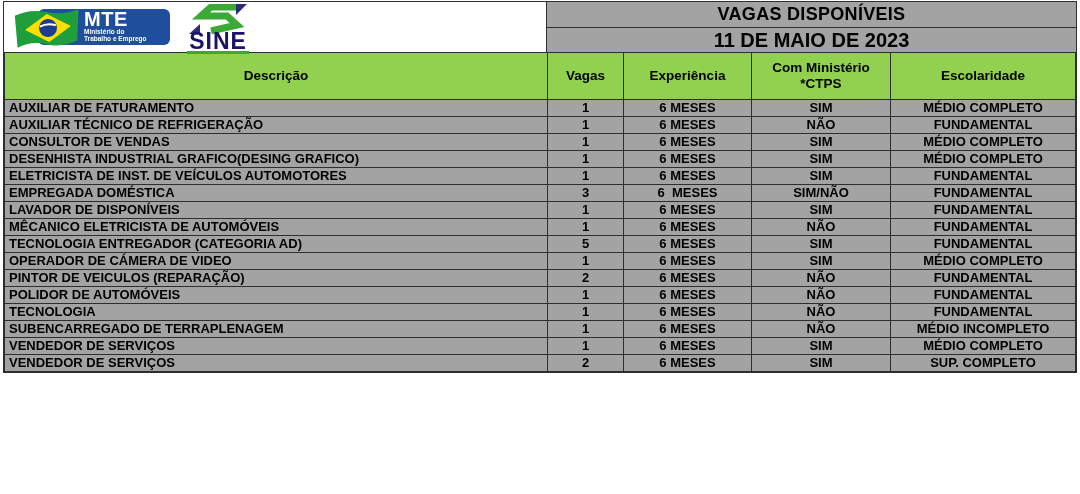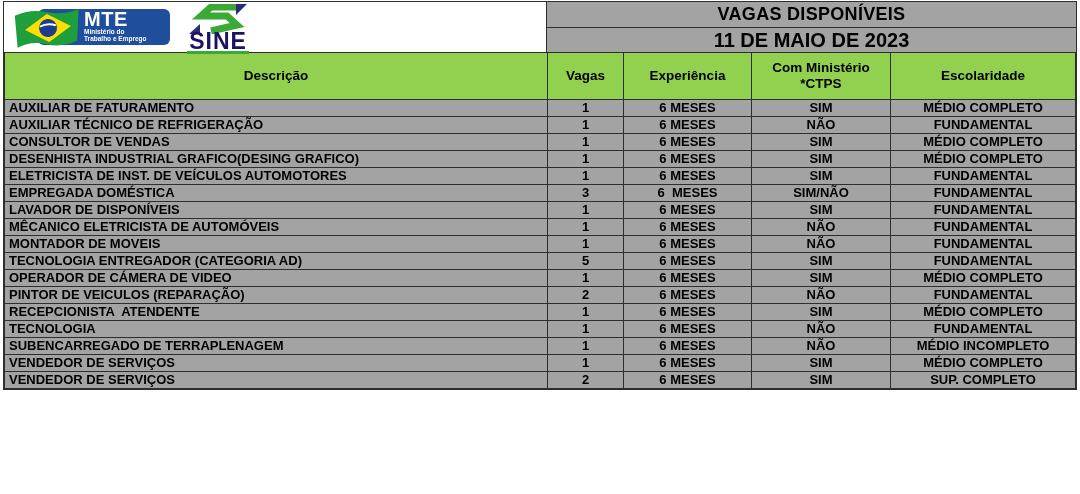--- a/index.html
+++ b/index.html
@@ -180,27 +180,20 @@
           <td class="c4">FUNDAMENTAL</td>
         </tr>
         <tr>
           <td class="c0">MÊCANICO ELETRICISTA DE AUTOMÓVEIS</td>
           <td class="c1">1</td>
           <td class="c2">6 MESES</td>
           <td class="c3">NÃO</td>
           <td class="c4">FUNDAMENTAL</td>
         </tr>
         <tr>
-          <td class="c0">MONTADOR DE MOVEIS</td>
-          <td class="c1">1</td>
-          <td class="c2">6 MESES</td>
-          <td class="c3">NÃO</td>
-          <td class="c4">FUNDAMENTAL</td>
-        </tr>
-        <tr>
           <td class="c0">TECNOLOGIA ENTREGADOR (CATEGORIA AD)</td>
           <td class="c1">5</td>
           <td class="c2">6 MESES</td>
           <td class="c3">SIM</td>
           <td class="c4">FUNDAMENTAL</td>
         </tr>
         <tr>
           <td class="c0">OPERADOR DE CÁMERA DE VIDEO</td>
           <td class="c1">1</td>
           <td class="c2">6 MESES</td>
@@ -208,25 +201,25 @@
           <td class="c4">MÉDIO COMPLETO</td>
         </tr>
         <tr>
           <td class="c0">PINTOR DE VEICULOS (REPARAÇÃO)</td>
           <td class="c1">2</td>
           <td class="c2">6 MESES</td>
           <td class="c3">NÃO</td>
           <td class="c4">FUNDAMENTAL</td>
         </tr>
         <tr>
-          <td class="c0">RECEPCIONISTA  ATENDENTE</td>
-          <td class="c1">1</td>
-          <td class="c2">6 MESES</td>
-          <td class="c3">SIM</td>
-          <td class="c4">MÉDIO COMPLETO</td>
+          <td class="c0">POLIDOR DE AUTOMÓVEIS</td>
+          <td class="c1">1</td>
+          <td class="c2">6 MESES</td>
+          <td class="c3">NÃO</td>
+          <td class="c4">FUNDAMENTAL</td>
         </tr>
         <tr>
           <td class="c0">TECNOLOGIA</td>
           <td class="c1">1</td>
           <td class="c2">6 MESES</td>
           <td class="c3">NÃO</td>
           <td class="c4">FUNDAMENTAL</td>
         </tr>
         <tr>
           <td class="c0">SUBENCARREGADO DE TERRAPLENAGEM</td>

